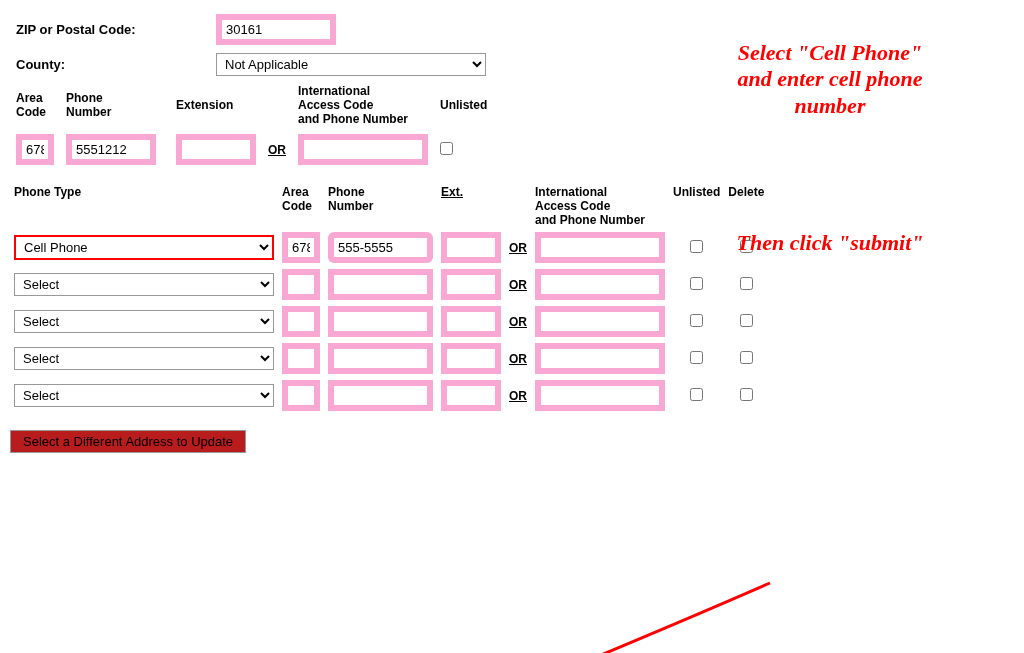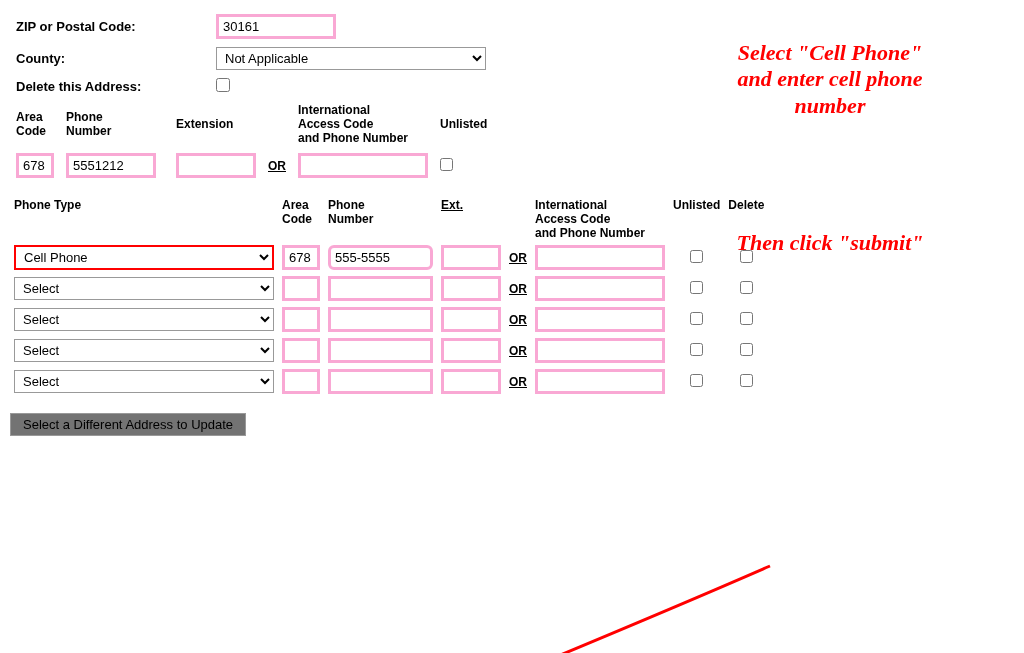--- a/index.html
+++ b/index.html
@@ -25,21 +25,21 @@
     table.form-table td {
       padding: 4px 6px;
       vertical-align: middle;
     }
     .label-cell {
       font-weight: bold;
       white-space: nowrap;
       width: 200px;
     }
     input[type="text"] {
-      border: 3px solid #f9a8d4;
+      border: 6px solid #f9a8d4;
       padding: 2px 4px;
       font-size: 13px;
     }
     select {
       border: 1px solid #999;
       padding: 2px 4px;
       font-size: 13px;
       background: #fff;
     }
     .zip-input { width: 120px; }
@@ -121,21 +121,21 @@
     }
     .reset-btn {
       border: 2px solid red;
       border-radius: 4px;
     }
     .diff-address-btn {
       margin-top: 8px;
       padding: 3px 12px;
       font-size: 13px;
       cursor: pointer;
-      background: #737373;
+      background: #b91c1c;
       border: 1px solid #999;
     }
 
     
     .annotation {
       position: absolute;
       color: red;
       font-size: 22px;
       font-weight: bold;
       font-style: italic;
@@ -164,26 +164,20 @@
           <td>
             <input type="text" class="zip-input" value="30161" style="">
           </td>
         </tr>
         <tr>
           <td class="label-cell">County:</td>
           <td>
             <select class="county-select">
               <option>Not Applicable</option>
             </select>
-          </td>
-        </tr>
-        <tr>
-          <td class="label-cell">Delete this Address:</td>
-          <td>
-            <input type="checkbox" class="delete-checkbox" style="">
           </td>
         </tr>
       </tbody>
     </table>
 
 
     <table class="form-table">
       <thead>
         <tr class="phone-header-row">
           <td style="width:50px">Area<br>Code</td>

